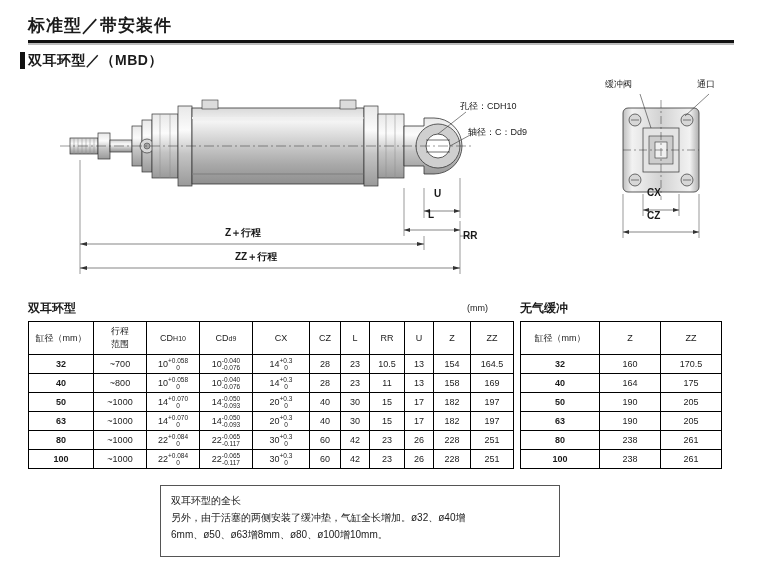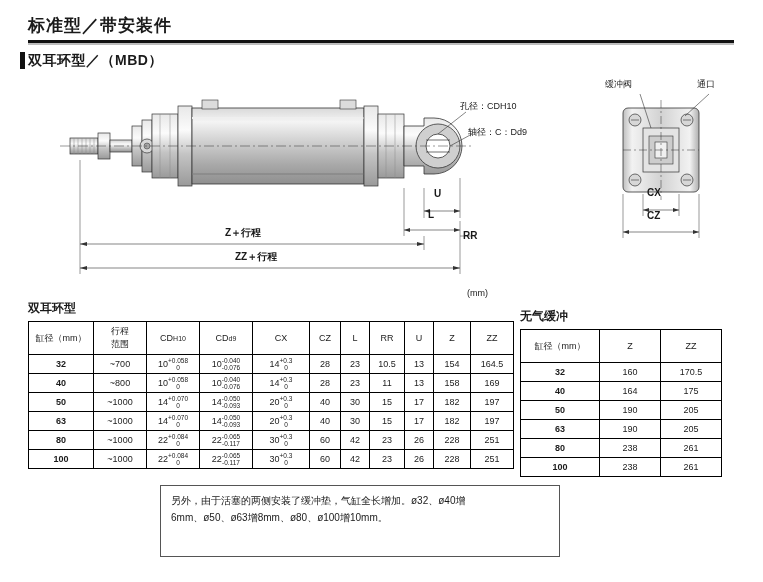--- a/index.html
+++ b/index.html
@@ -338,23 +338,23 @@
             <td>60</td>
             <td>42</td>
             <td>23</td>
             <td>26</td>
             <td>228</td>
             <td>251</td>
           </tr>
         </tbody>
     </table>
   </div>
-  <div class="mm-note" style="left:467px;top:288px;">(mm)</div>
-
-  <div class="tblwrap" style="left:520px;top:308px;">
+  <div class="mm-note" style="left:467px;top:303px;">(mm)</div>
+
+  <div class="tblwrap" style="left:520px;top:300px;">
     <div class="tbl-title">无气缓冲</div>
     <table>
       <thead>
         <tr>
           <th style="width:78px;height:32px;">缸径（mm）</th>
           <th style="width:60px;">Z</th>
           <th style="width:60px;">ZZ</th>
         </tr>
       </thead>
       <tbody id="side-tbody">
@@ -386,17 +386,18 @@
           <tr>
             <td class="bore">100</td>
             <td>238</td>
             <td>261</td>
           </tr>
         </tbody>
     </table>
   </div>
 
   <div class="notebox">
+    <div>双耳环型的全长</div>
     <div>另外，由于活塞的两侧安装了缓冲垫，气缸全长增加。ø32、ø40增</div>
     <div>6mm、ø50、ø63增8mm、ø80、ø100增10mm。</div>
   </div>
 
 </div>
 
 </body></html>

